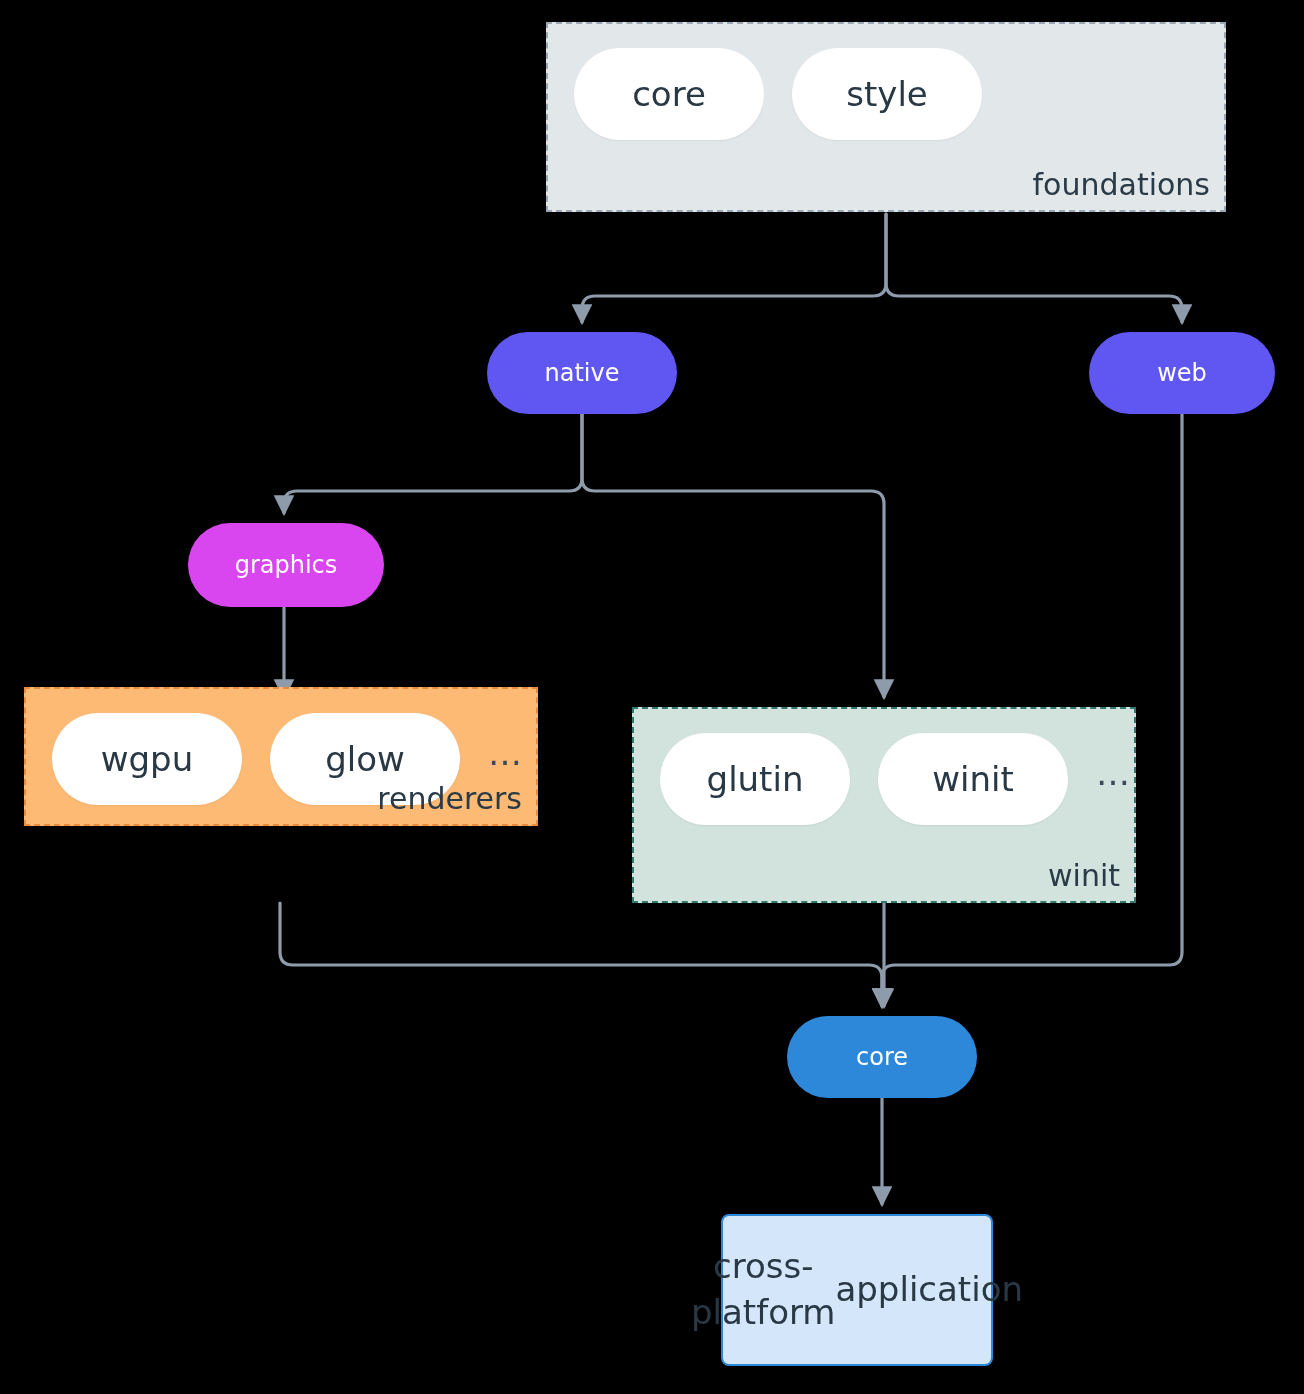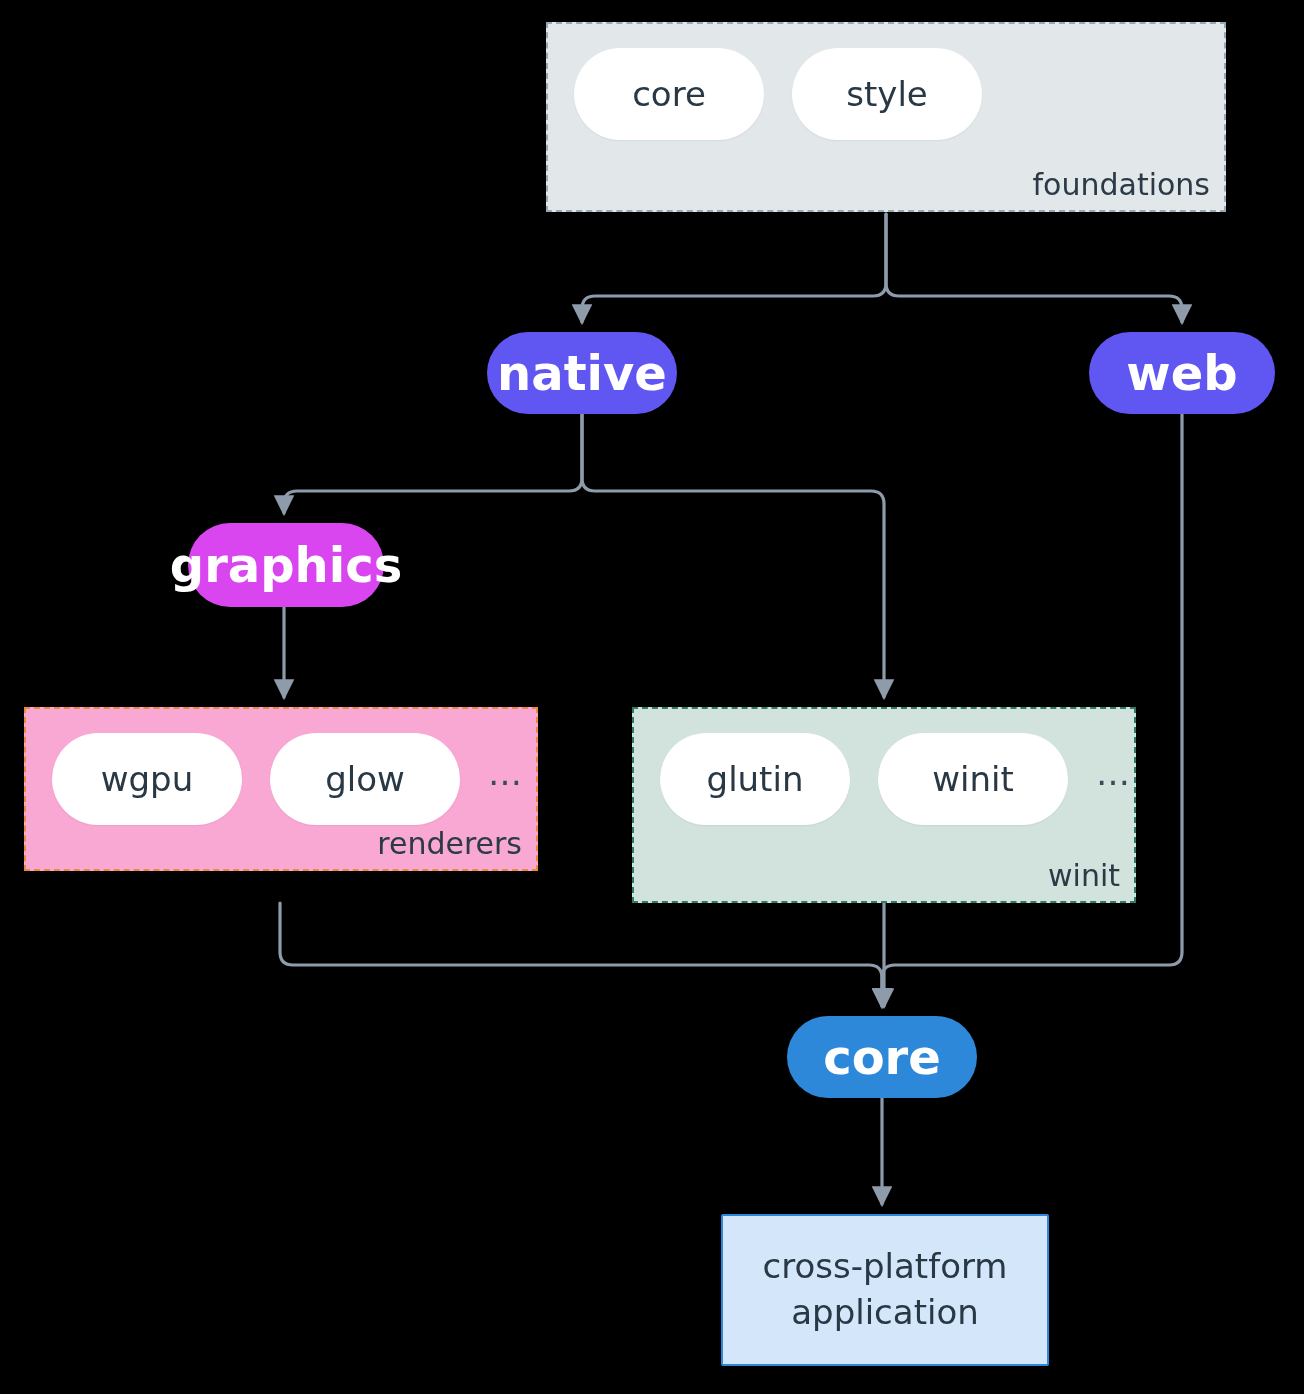--- a/index.html
+++ b/index.html
@@ -54,24 +54,24 @@
   #cluster-foundations {
     left: 546px;
     top: 22px;
     width: 680px;
     height: 190px;
     background: #e2e7ea;
     border-color: #9aa7b4;
   }
   #cluster-renderers {
     left: 24px;
-    top: 707px;
+    top: 687px;
     width: 514px;
-    height: 164px;
-    background: #f9a8d4;
+    height: 139px;
+    background: #fdba74;
     border-color: #ec8a3c;
   }
   #cluster-shells {
     left: 632px;
     top: 707px;
     width: 504px;
     height: 196px;
     background: #d2e3dd;
     border-color: #2f7a6a;
   }
@@ -101,24 +101,23 @@
   }
 
   
   .pill {
     position: absolute;
     box-sizing: border-box;
     display: flex;
     align-items: center;
     justify-content: center;
     border-radius: 60px;
-    font-size: 48px;
+    font-size: 24px;
     color: #ffffff;
     white-space: nowrap;
-    font-weight: bold;
   }
   #node-native {
     left: 487px;
     top: 332px;
     width: 190px;
     height: 82px;
     background: #6057f3;
   }
   #node-web {
     left: 1089px;
@@ -142,27 +141,27 @@
     height: 82px;
     background: #2d88da;
   }
 
   
   #node-app {
     position: absolute;
     box-sizing: border-box;
     left: 721px;
     top: 1214px;
-    width: 328px;
+    width: 272px;
     height: 152px;
     background: #d4e6f9;
     border: 2px solid #2d88da;
-    border-radius: 2px;
-    display: flex;
-    flex-direction: column;
+    border-radius: 8px;
+    display: flex;
+    flex-direction: row;
     align-items: center;
     justify-content: center;
     font-size: 34px;
     color: #293845;
     line-height: 1.35;
     text-align: center;
   }
 </style>
 </head>
 <body>

